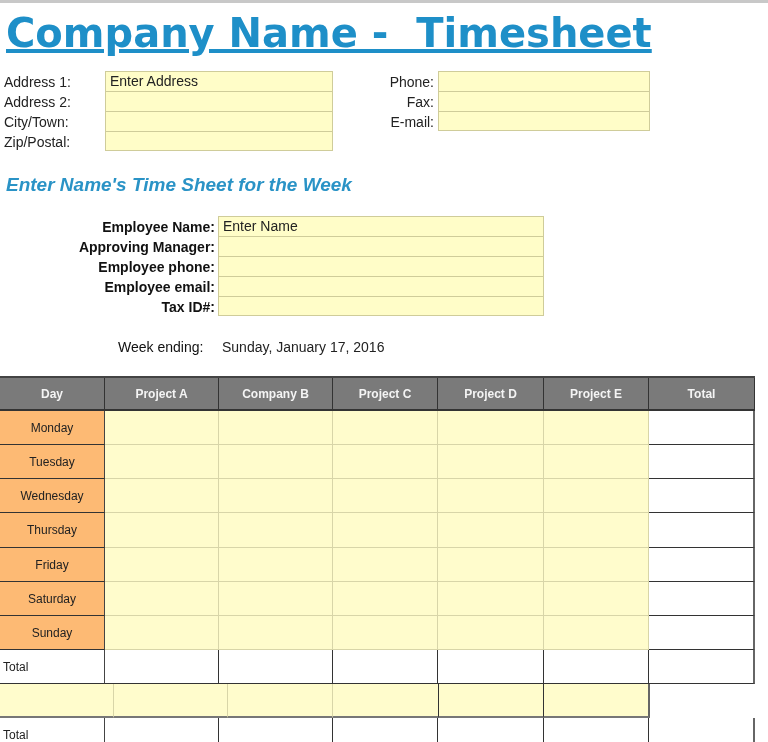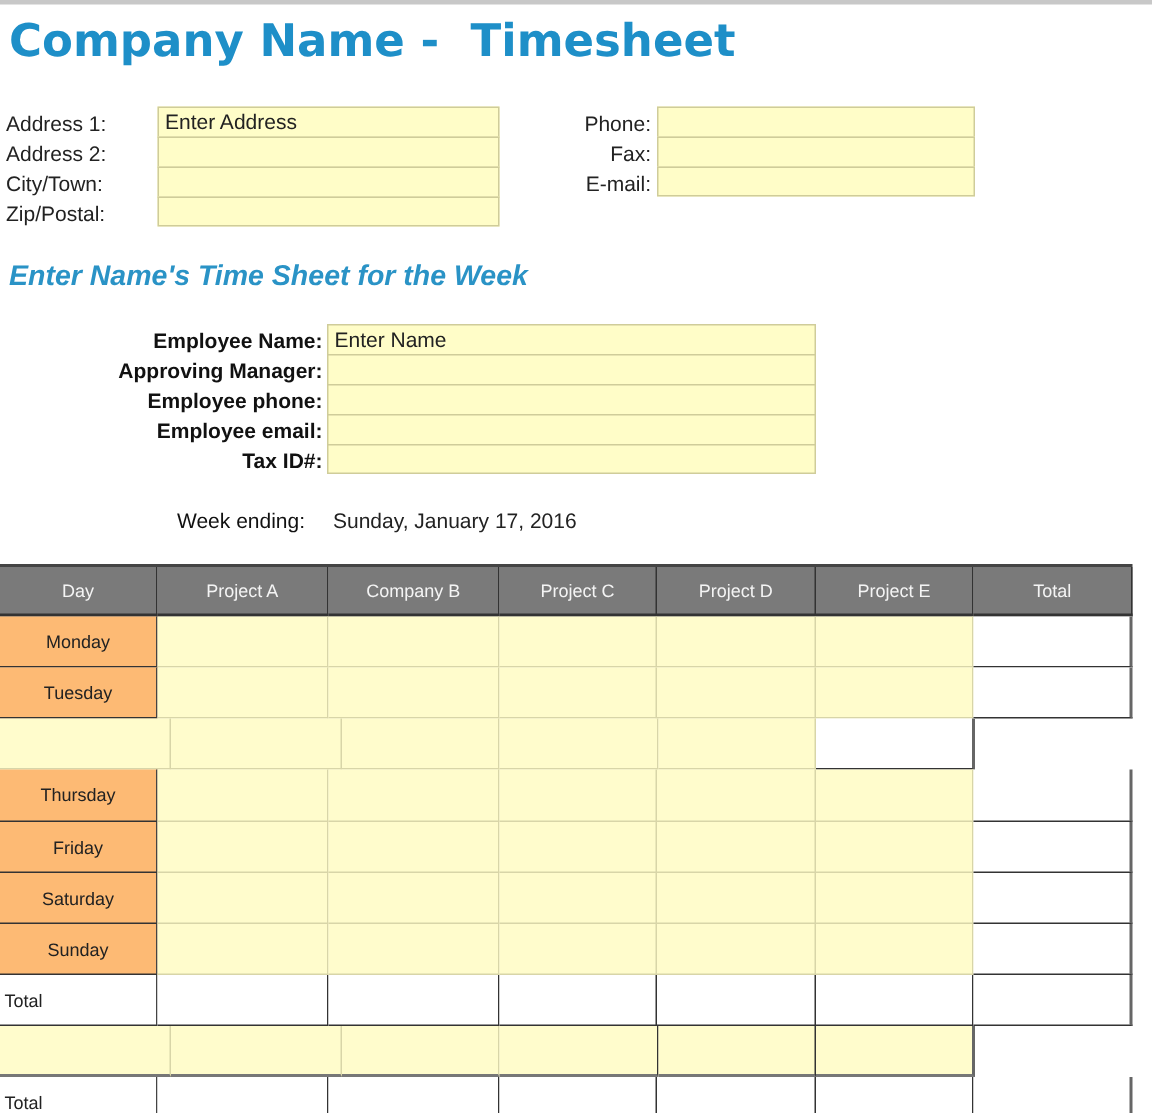--- a/index.html
+++ b/index.html
@@ -1,30 +1,30 @@
 <!DOCTYPE html>
 <html><head>
 <meta charset="utf-8">
 <style>
   * { box-sizing: border-box; margin: 0; padding: 0; }
   html, body { width: 768px; height: 742px; overflow: hidden; background: #ffffff; }
   body { position: relative; font-family: "Liberation Sans", "DejaVu Sans", sans-serif; color: #111; }
   .topline { position: absolute; left: 0; top: 0; width: 768px; height: 3px; background: #c8c8c8; }
-  .title { position: absolute; left: 6px; top: 10px; font-family: "DejaVu Sans", sans-serif; font-weight: bold; font-size: 30px; color: #1e8fc8; letter-spacing: 0px; white-space: pre; }
+  .title { position: absolute; left: 6px; top: 10px; font-family: "DejaVu Sans", sans-serif; font-weight: bold; font-size: 40px; color: #1e8fc8; letter-spacing: 0px; white-space: pre; text-decoration: underline; }
   .lbl { position: absolute; font-size: 14px; color: #222; white-space: nowrap; }
   .lbl.r { text-align: right; }
   .field { position: absolute; background: #fffdc8; border: 1px solid #cfcc9a; font-size: 14px; padding-left: 4px; line-height: 19px; color: #222; }
   .subtitle { position: absolute; left: 6px; top: 174px; font-size: 19px; font-weight: bold; font-style: italic; color: #2a93c6; white-space: nowrap; }
   .blbl { position: absolute; font-size: 14px; font-weight: bold; color: #111; text-align: right; width: 215px; left: 0; white-space: nowrap; }
   .week-label { position: absolute; left: 118px; top: 339px; font-size: 14px; font-weight: normal; }
   .week-value { position: absolute; left: 222px; top: 339px; font-size: 14px; color: #222; }
   .grid { position: absolute; left: 0; top: 376px; width: 755px; }
   .row { position: absolute; left: 0; display: flex; }
   .cell { height: 100%; border-right: 1px solid #444; border-bottom: 1px solid #444; display: flex; align-items: center; font-size: 12px; }
-  .hdr .cell { background: #7a7a7a; color: #f4f4f4; font-weight: normal; justify-content: center; border-right: 1px solid #333; border-bottom: 2px solid #333; }
+  .hdr .cell { background: #7a7a7a; color: #f4f4f4; font-weight: bold; justify-content: center; border-right: 1px solid #333; border-bottom: 2px solid #333; }
   .hdr { border-top: 2px solid #444; }
   .day { background: #fdba74; justify-content: center; color: #222; border-bottom: 1px solid #333; }
   .yellow { background: #fffccc; border-right: 1px solid #d8d5a8; border-bottom: 1px solid #d8d5a8; }
   .white { background: #fff; border-right: 1px solid #333; border-bottom: 1px solid #333; }
   .sumlabel { background: #fff; justify-content: flex-start; padding-left: 3px; color: #222; border-bottom: 1px solid #333; }
   .c0 { width: 105px; } .c1 { width: 114px; } .c2 { width: 114px; } .c3 { width: 105px; } .c4 { width: 106px; } .c5 { width: 105px; } .c6 { width: 106px; border-right: 2px solid #666; }
 </style>
 </head>
 <body>
 
@@ -89,20 +89,21 @@
   <div class="row" style="top:69px;height:34px;">
     <div class="cell c0 day">Tuesday</div>
     <div class="cell c1 yellow"></div>
     <div class="cell c2 yellow"></div>
     <div class="cell c3 yellow"></div>
     <div class="cell c4 yellow"></div>
     <div class="cell c5 yellow"></div>
     <div class="cell c6 white"></div>
   </div>
   <div class="row" style="top:103px;height:34px;">
+    <div class="cell c0 day">Wednesday</div>
     <div class="cell c1 yellow"></div>
     <div class="cell c2 yellow"></div>
     <div class="cell c3 yellow"></div>
     <div class="cell c4 yellow"></div>
     <div class="cell c5 yellow"></div>
     <div class="cell c6 white"></div>
   </div>
   <div class="row" style="top:137px;height:35px;align-items:center;">
     <div class="cell c0 day">Thursday</div>
     <div class="cell c1 yellow"></div>

